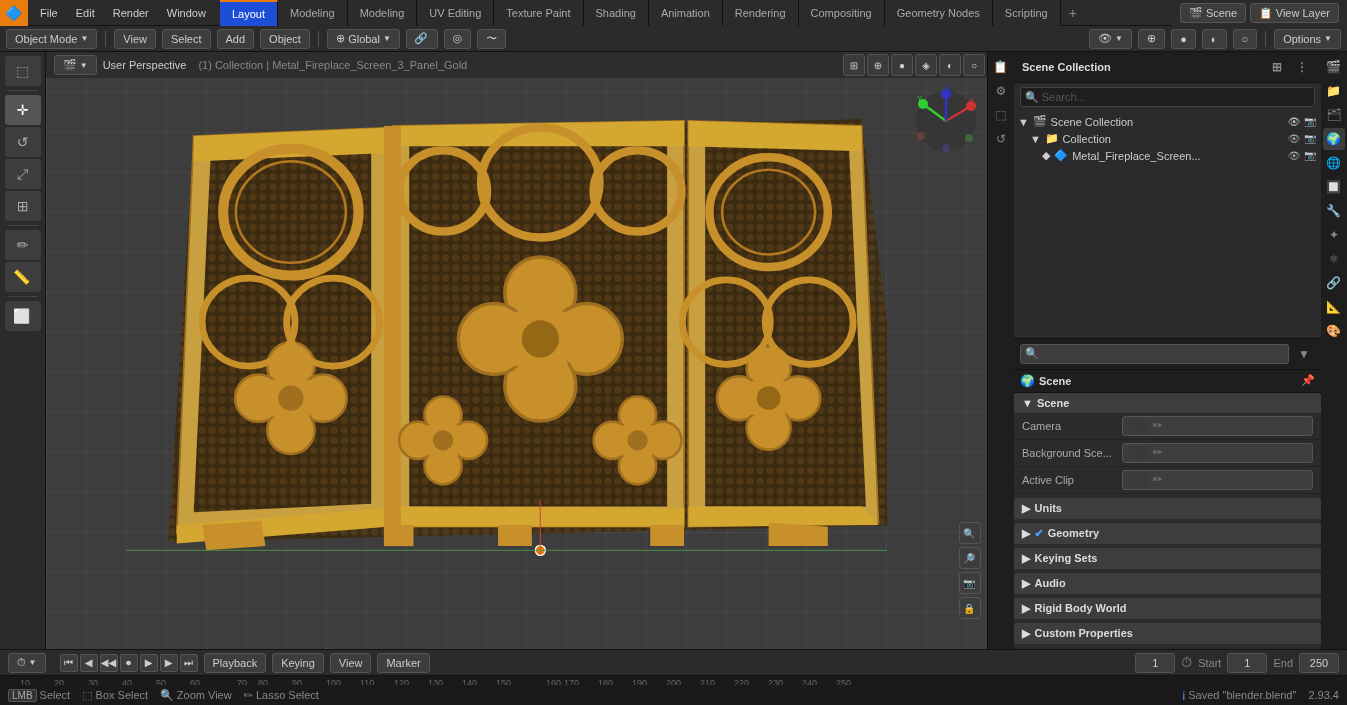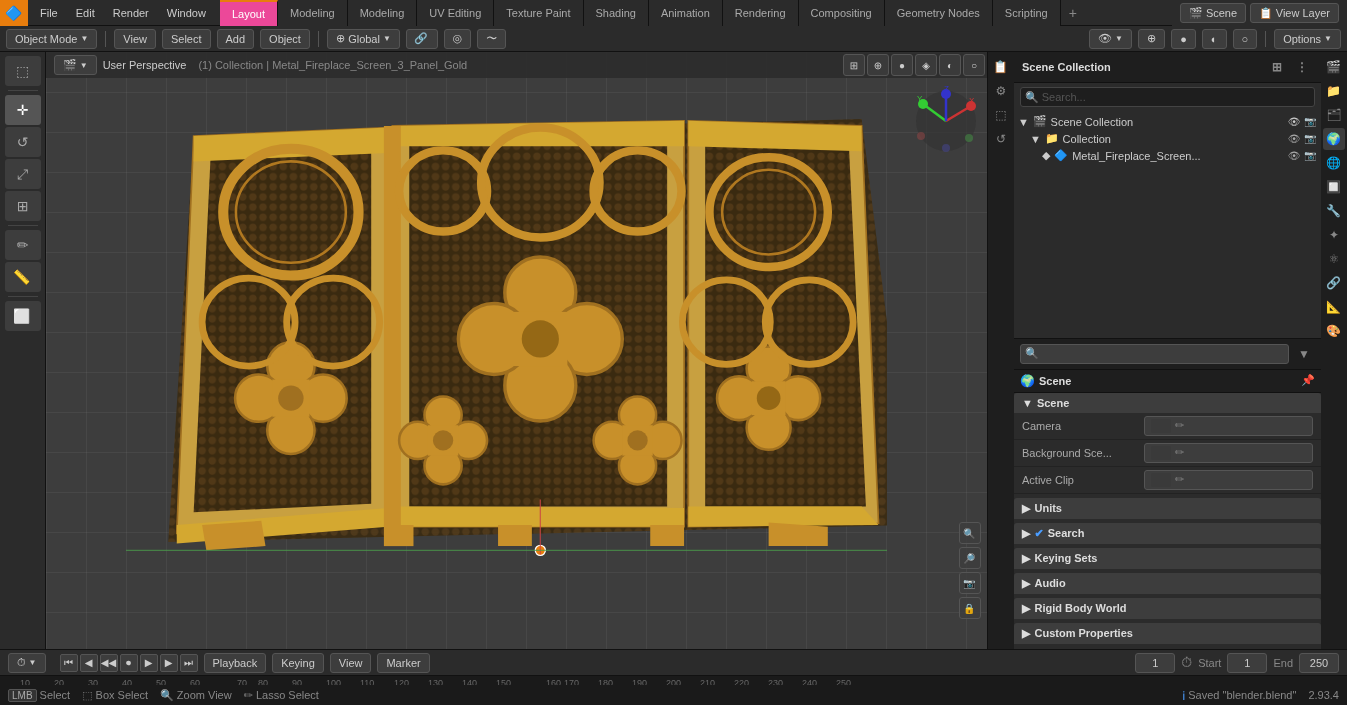--- a/index.html
+++ b/index.html
@@ -70,21 +70,21 @@
       display: flex;
       align-items: center;
       color: #aaa;
       font-size: 11px;
       cursor: pointer;
       border-right: 1px solid #111;
       background: #2b2b2b;
       white-space: nowrap;
     }
     .workspace-tab.active {
-      background: #ec4899;
+      background: #1d4ed8;
       color: #fff;
       border-top: 2px solid #e87d0d;
     }
     .workspace-tab-add {
       padding: 4px 8px;
       color: #888;
       cursor: pointer;
       font-size: 14px;
     }
 
@@ -276,21 +276,21 @@
       display: flex;
       align-items: center;
       gap: 4px;
       cursor: pointer;
       border-radius: 3px 3px 0 0;
     }
     .prop-row {
       display: flex;
       align-items: center;
       padding: 3px 8px;
-      gap: 22px;
+      gap: 0;
       background: #2b2b2b;
       border-bottom: 1px solid #222;
     }
     .prop-label {
       flex: 0 0 100px;
       color: #aaa;
       font-size: 11px;
     }
     .prop-value {
       flex: 1;
@@ -871,21 +871,21 @@
       <div class="prop-section-header">
         <span>▶</span>
         <span>Units</span>
       </div>
     </div>
 
     <div class="prop-section">
       <div class="prop-section-header">
         <span>▶</span>
         <span style="color:#4a9dff;">✔</span>
-        <span>Search</span>
+        <span>Geometry</span>
       </div>
     </div>
 
     <div class="prop-section">
       <div class="prop-section-header">
         <span>▶</span>
         <span>Keying Sets</span>
       </div>
     </div>
 

